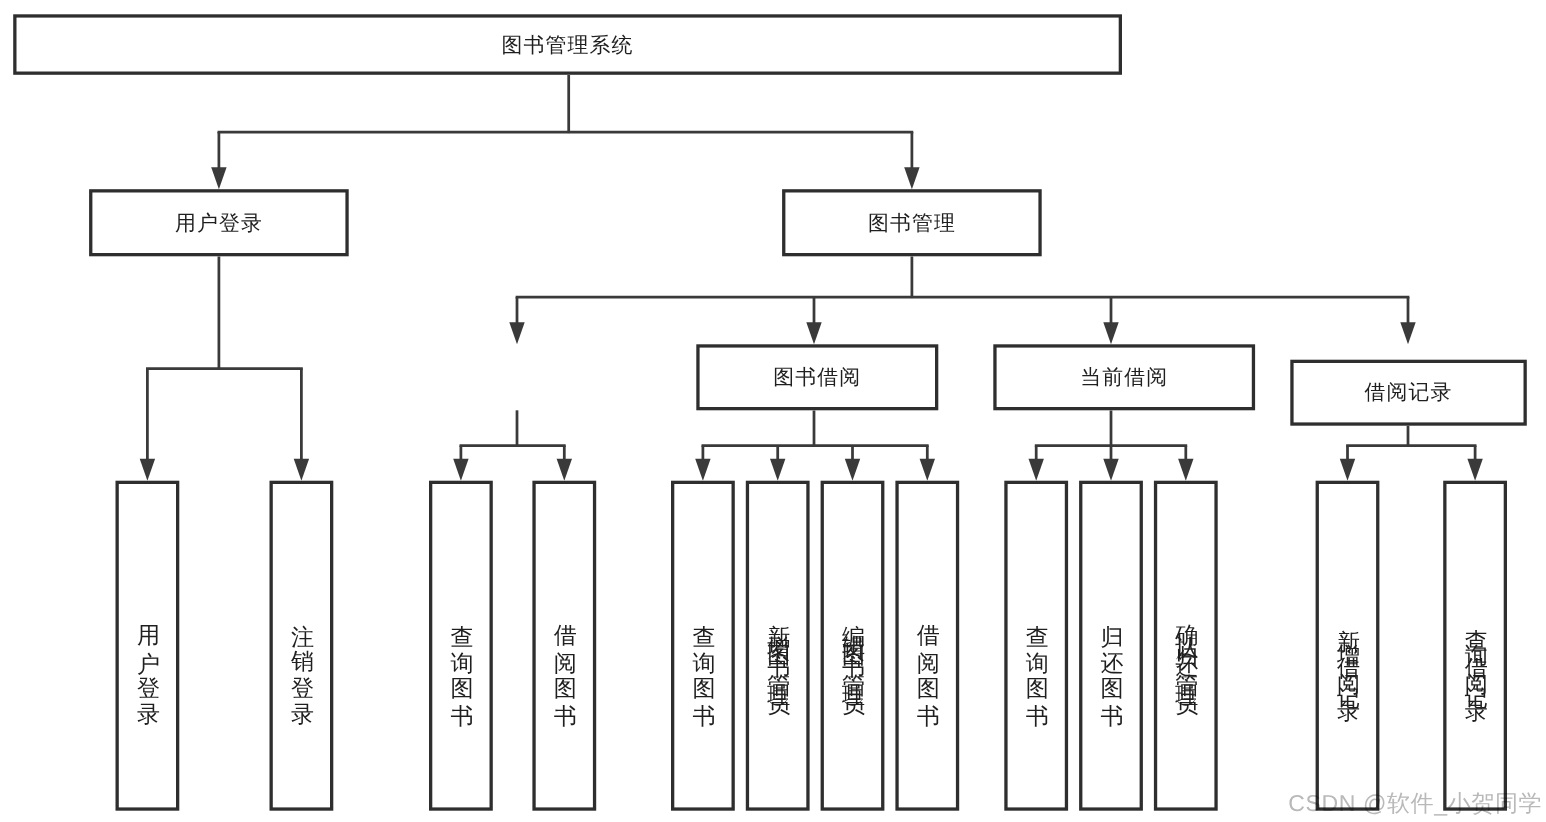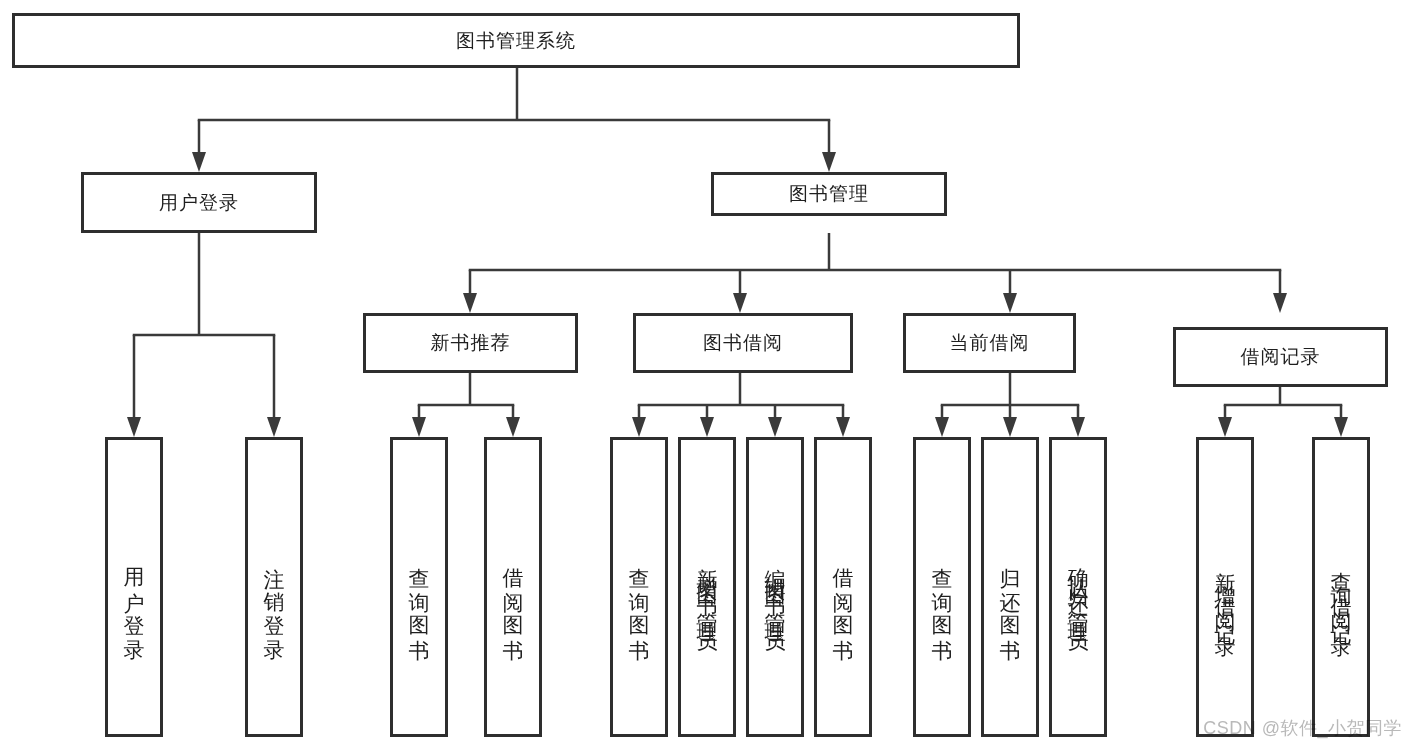--- a/index.html
+++ b/index.html
@@ -48,21 +48,21 @@
     text-orientation: mixed;
     font-size: 21px;
     white-space: nowrap;
   }
   .sp4 { letter-spacing: 24px; margin-bottom: -24px; }
   .sp6 { letter-spacing: 13px; margin-bottom: -13px; }
   .sp9 { letter-spacing: 9px;  margin-bottom: -9px; }
   .watermark {
     position: absolute;
     right: 3px; top: 716px;
-    font-size: 18px;
+    font-size: 21px;
     letter-spacing: 0.5px;
     color: var(--watermark);
     mix-blend-mode: multiply;
     white-space: nowrap;
   }
 </style>
 </head>
 <body>
 
 <div class="canvas">
@@ -131,31 +131,28 @@
       <polygon points="1334,417 1348,417 1341,437"></polygon>
   </svg>
 
   <div class="node h-node" style="left:12px;top:13px;width:1008px;height:55px">
     <span class="label">图书管理系统</span>
   </div>
 
   <div class="node h-node" style="left:81px;top:172px;width:236px;height:61px">
     <span class="label">用户登录</span>
   </div>
-  <div class="node h-node" style="left:711px;top:172px;width:236px;height:44px">
+  <div class="node h-node" style="left:711px;top:172px;width:236px;height:61px">
     <span class="label">图书管理</span>
   </div>
 
-  <div class="node h-node" style="left:363px;top:313px;width:215px;height:60px">
-    <span class="label">新书推荐</span>
-  </div>
   <div class="node h-node" style="left:633px;top:313px;width:220px;height:60px">
     <span class="label">图书借阅</span>
   </div>
-  <div class="node h-node" style="left:903px;top:313px;width:173px;height:60px">
+  <div class="node h-node" style="left:903px;top:313px;width:238px;height:60px">
     <span class="label">当前借阅</span>
   </div>
   <div class="node h-node" style="left:1173px;top:327px;width:215px;height:60px">
     <span class="label">借阅记录</span>
   </div>
 
   <div class="node v-node" style="left:105px">
     <span class="vlabel sp4">用户登录</span>
   </div>
   <div class="node v-node" style="left:245px">

